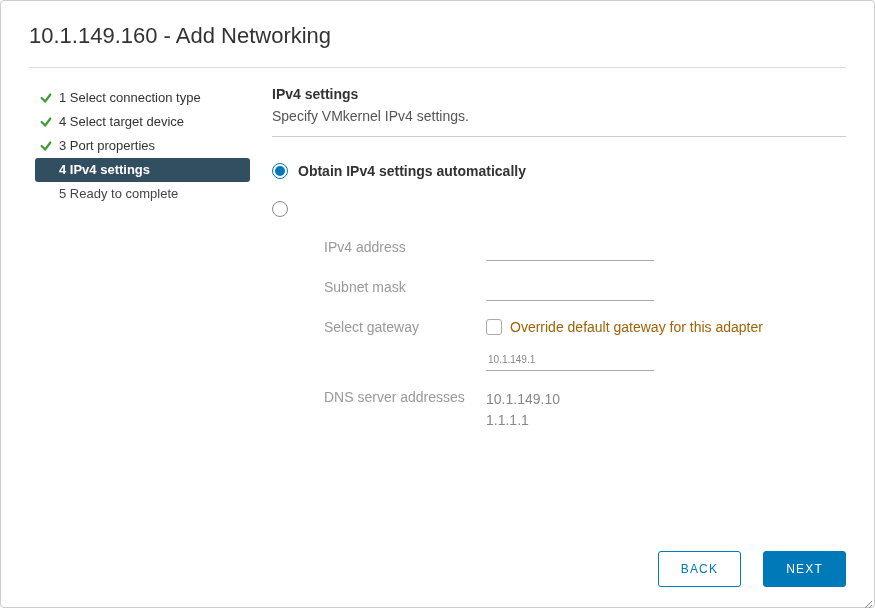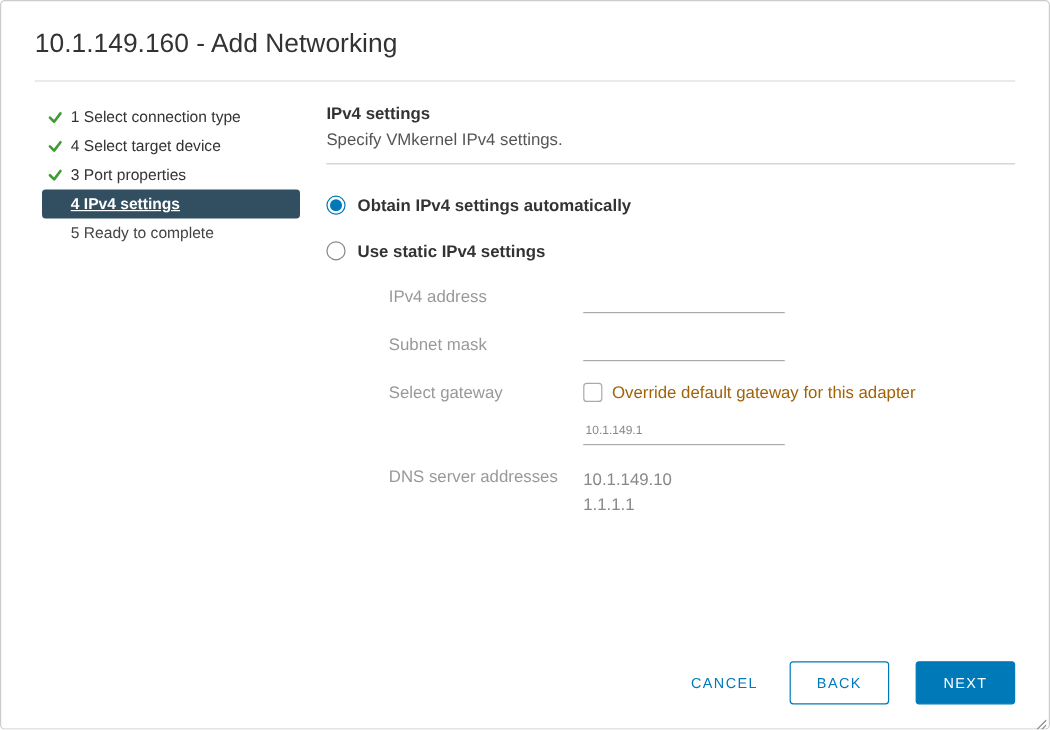--- a/index.html
+++ b/index.html
@@ -23,21 +23,21 @@
     }
     .step {
       display: flex; align-items: center; height: 24px; padding: 0 6px 0 4px;
       font-size: 13px; line-height: 24px; white-space: nowrap; cursor: pointer;
       border-radius: 3px;
     }
     .step .check {
       width: 14px; height: 14px; margin-right: 6px; flex-shrink: 0;
     }
     .step.completed { color: #333; }
-    .step.active { background: #324f61; color: #fff; font-weight: 600; text-decoration: underline; }
+    .step.active { background: #324f61; color: #fff; font-weight: 600; }
     .step.active .check { visibility: hidden; }
     .step.pending { color: #444; }
     .step.pending .check { visibility: hidden; }
     .checkmark-icon { stroke: #3f9c35; stroke-width: 2.5; fill: none; stroke-linecap: round; stroke-linejoin: round; }
 
     .content {
       flex: 1; padding-left: 22px;
     }
     .content-title { font-size: 14px; font-weight: 600; color: #333; }
     .content-subtitle { font-size: 14px; color: #555; margin-top: 6px; }
@@ -155,21 +155,20 @@
       <div class="content-subtitle">Specify VMkernel IPv4 settings.</div>
       <div class="content-hr"></div>
 
       <div class="radio-row">
         <div class="radio selected"></div>
         <div class="radio-label">Obtain IPv4 settings automatically</div>
       </div>
 
       <div class="radio-row unselected">
         <div class="radio"></div>
-        <div class="radio-label">Use static IPv4 settings</div>
       </div>
 
       <div class="static-fields">
 
         <div class="field-row">
           <div class="field-label">IPv4 address</div>
           <input class="underline-input" disabled="" value="" style="">
         </div>
 
         <div class="field-row">
@@ -196,21 +195,20 @@
           </div>
         </div>
 
       </div>
 
     </div>
 
   </div>
 
   <div class="footer">
-    <button class="btn-text">CANCEL</button>
     <button class="btn-outline">BACK</button>
     <button class="btn-primary">NEXT</button>
   </div>
 
   <div class="resize-grip">
     <svg viewBox="0 0 10 10">
         <line x1="2" y1="10" x2="10" y2="2"></line>
         <line x1="6" y1="10" x2="10" y2="6"></line>
       </svg>
   </div>

